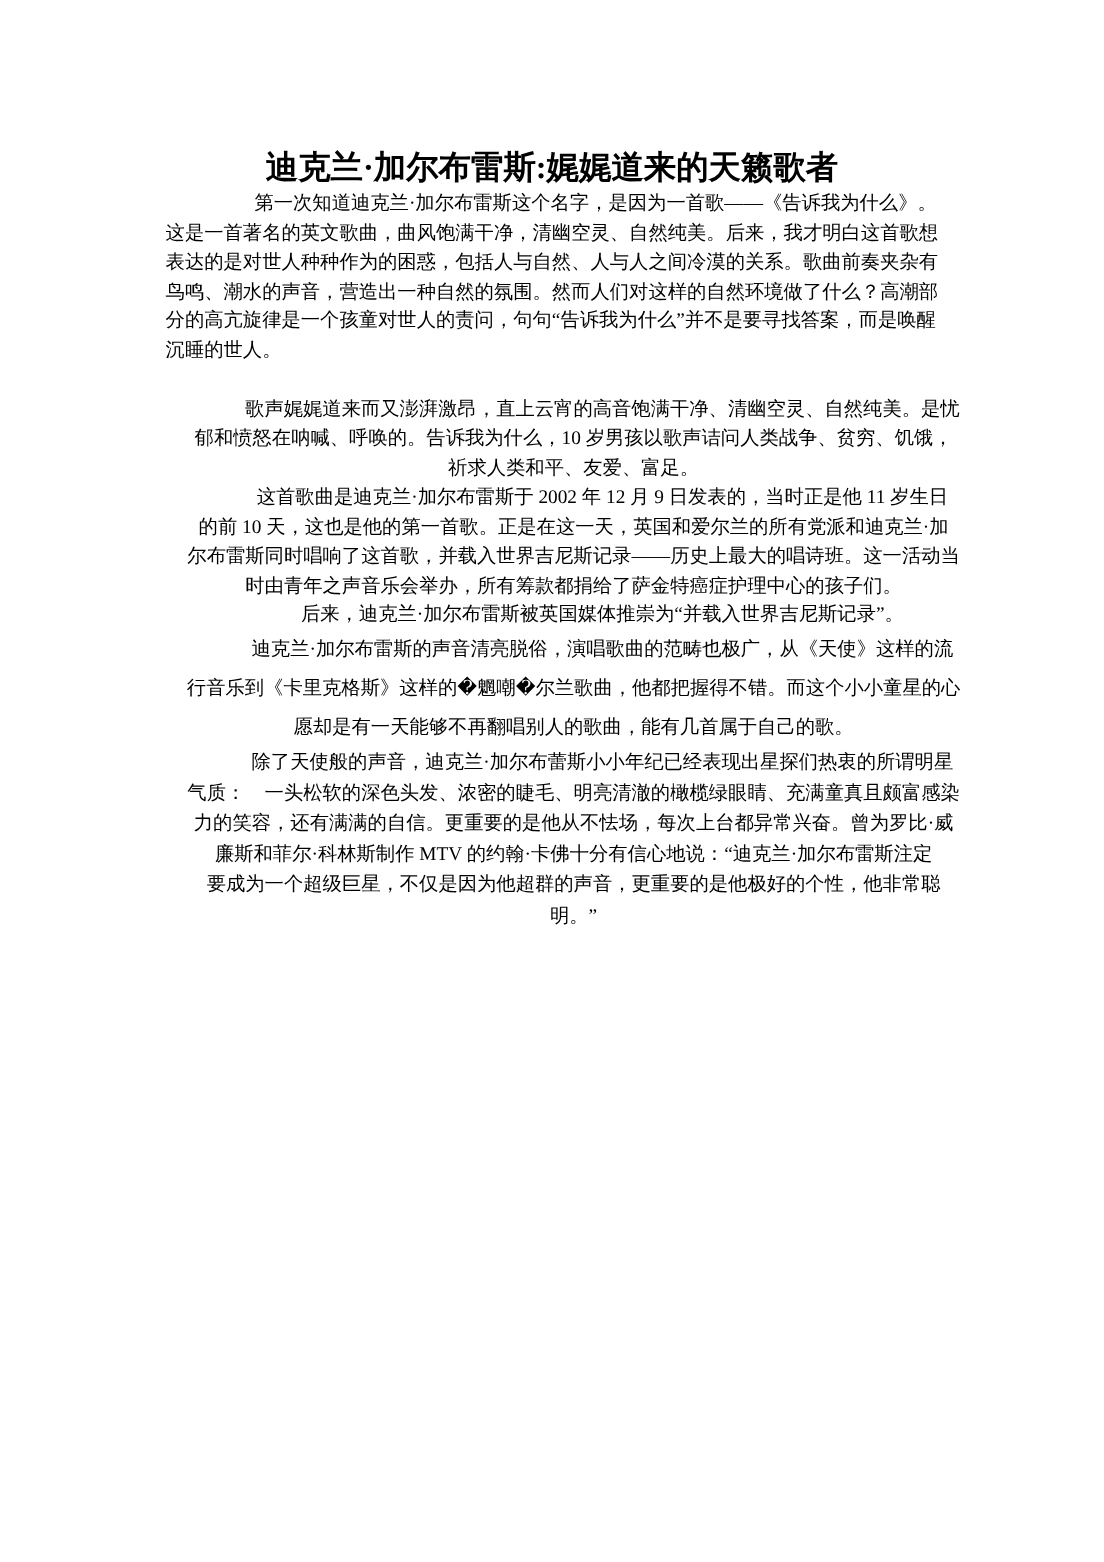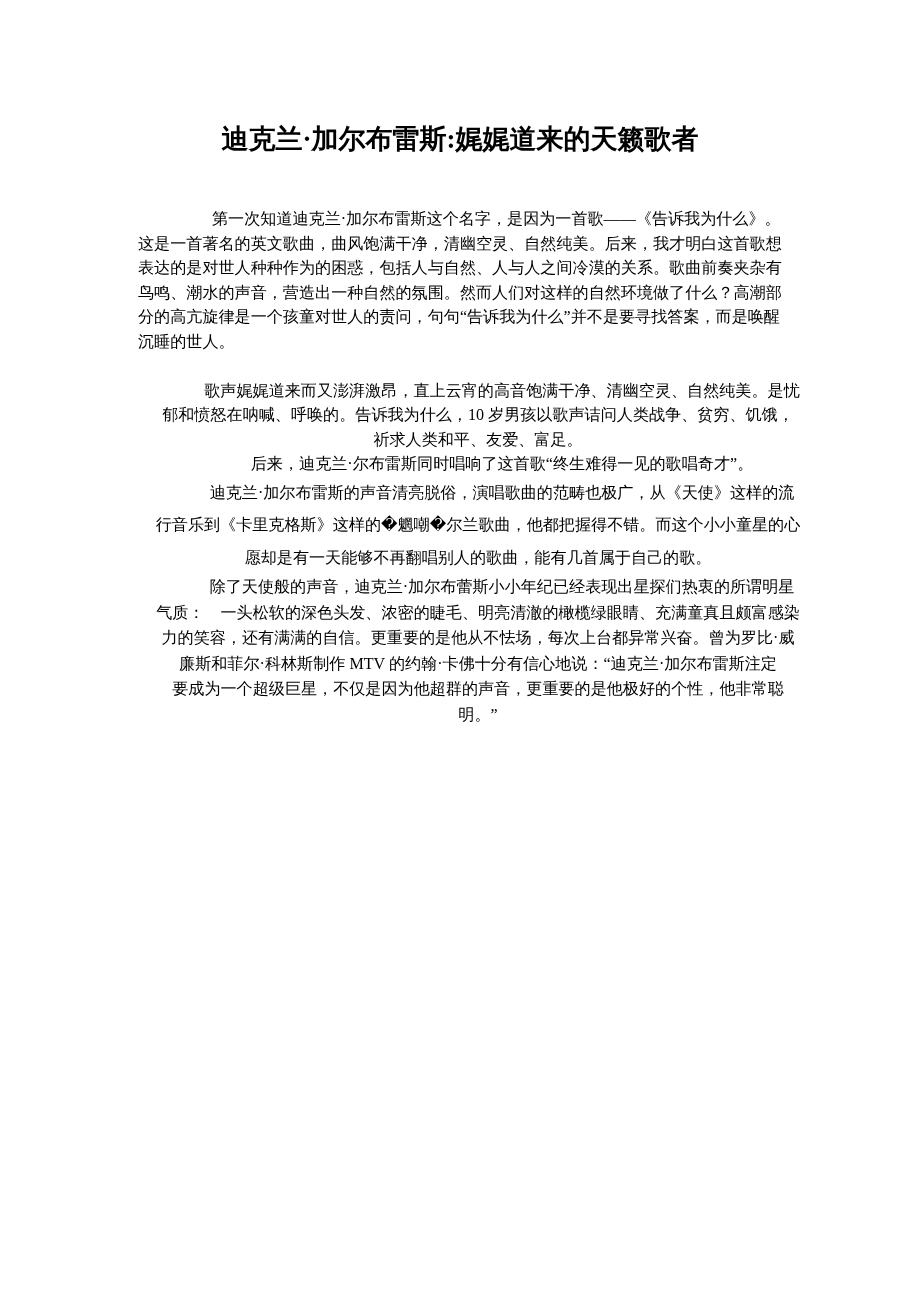--- a/index.html
+++ b/index.html
@@ -27,21 +27,21 @@
     margin: 0 0 0 138px;     
   }
   .para {
     margin: 0;
     padding: 0;
     font-size: 16.1px;
     line-height: 24.5px;
     text-align: left;
     white-space: pre-line;   
   }
-  .para.first  { margin-top: 49px;  text-indent: 74px; }  
+  .para.first  {  text-indent: 74px; }  
   .para.gap    { margin-top: 24.5px; }                     
   .para.indent { text-indent: 48px; text-align: center; }
   .para.wide   { line-height: 32.5px; }                    
   .para.p7     { line-height: 25.5px; }
 </style>
 </head>
 <body>
 
 <div class="page">
   <h1 class="doc-title">迪克兰·加尔布雷斯:娓娓道来的天籁歌者</h1>
@@ -49,21 +49,25 @@
   <div class="content">
     <p class="para first">第一次知道迪克兰·加尔布雷斯这个名字，是因为一首歌——《告诉我为什么》。
 这是一首著名的英文歌曲，曲风饱满干净，清幽空灵、自然纯美。后来，我才明白这首歌想
 表达的是对世人种种作为的困惑，包括人与自然、人与人之间冷漠的关系。歌曲前奏夹杂有
 鸟鸣、潮水的声音，营造出一种自然的氛围。然而人们对这样的自然环境做了什么？高潮部
 分的高亢旋律是一个孩童对世人的责问，句句“告诉我为什么”并不是要寻找答案，而是唤醒
 沉睡的世人。</p>
     <p class="para gap indent">歌声娓娓道来而又澎湃激昂，直上云宵的高音饱满干净、清幽空灵、自然纯美。是忧
 郁和愤怒在呐喊、呼唤的。告诉我为什么，10 岁男孩以歌声诘问人类战争、贫穷、饥饿，
 祈求人类和平、友爱、富足。</p>
-    <p class="para indent">后来，迪克兰·尔布雷斯同时唱响了这首歌“终生难得一见的歌唱奇才”。</p>
+    <p class="para indent">这首歌曲是迪克兰·加尔布雷斯于 2002 年 12 月 9 日发表的，当时正是他 11 岁生日
+的前 10 天，这也是他的第一首歌。正是在这一天，英国和爱尔兰的所有党派和迪克兰·加
+尔布雷斯同时唱响了这首歌，并载入世界吉尼斯记录——历史上最大的唱诗班。这一活动当
+时由青年之声音乐会举办，所有筹款都捐给了萨金特癌症护理中心的孩子们。</p>
+    <p class="para indent">后来，迪克兰·加尔布雷斯被英国媒体推崇为“并载入世界吉尼斯记录”。</p>
     <p class="para indent wide">迪克兰·加尔布雷斯的声音清亮脱俗，演唱歌曲的范畴也极广，从《天使》这样的流
 行音乐到《卡里克格斯》这样的�魍嘲�尔兰歌曲，他都把握得不错。而这个小小童星的心
 愿却是有一天能够不再翻唱别人的歌曲，能有几首属于自己的歌。</p>
     <p class="para indent p7">除了天使般的声音，迪克兰·加尔布蕾斯小小年纪已经表现出星探们热衷的所谓明星
 气质：　一头松软的深色头发、浓密的睫毛、明亮清澈的橄榄绿眼睛、充满童真且颇富感染
 力的笑容，还有满满的自信。更重要的是他从不怯场，每次上台都异常兴奋。曾为罗比·威
 廉斯和菲尔·科林斯制作 MTV 的约翰·卡佛十分有信心地说：“迪克兰·加尔布雷斯注定
 要成为一个超级巨星，不仅是因为他超群的声音，更重要的是他极好的个性，他非常聪
 明。”</p>
   </div>

